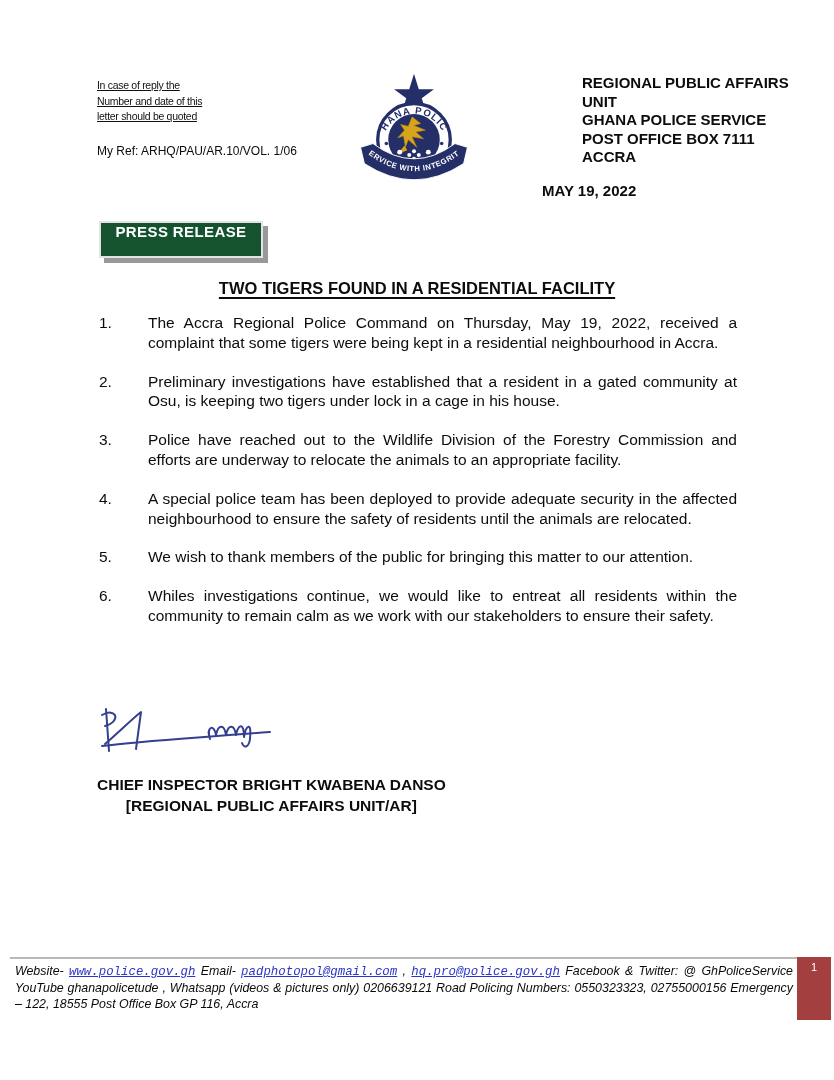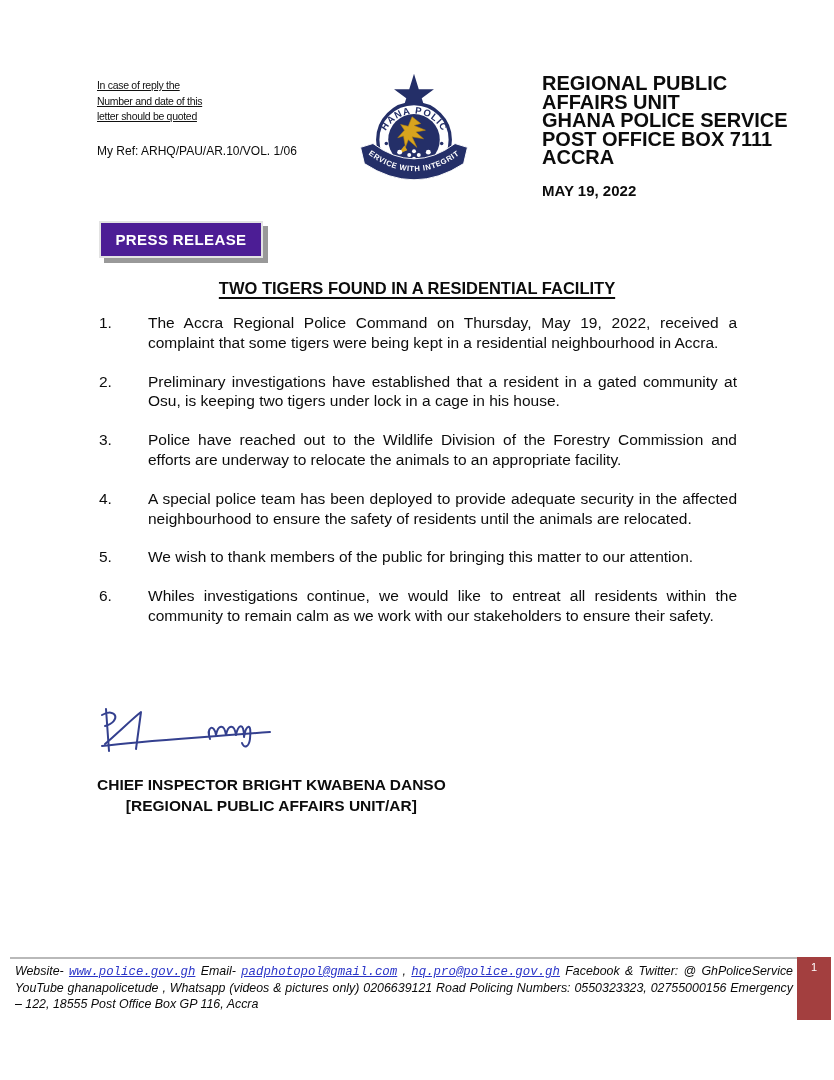--- a/index.html
+++ b/index.html
@@ -13,29 +13,29 @@
   .ref-block { position:absolute; left:97px; top:78px; width:215px; }
   .ref-line {
     display:block; font-size:10.5px; letter-spacing:-0.3px; line-height:15.5px;
     text-decoration:underline; color:#111;
   }
   .my-ref { font-size:12px; margin-top:18px; line-height:16px; }
 
   .logo-wrap { position:absolute; left:356px; top:71px; width:116px; height:126px; }
 
   .address-block { position:absolute; left:542px; top:74px; width:270px; font-weight:bold; }
-  .address-line { display:block; font-size:20px; line-height:18.5px; }
+  .address-line { display:block; font-size:15px; line-height:18.5px;margin-left:40px; }
   .date-line { font-size:15px; font-weight:bold; margin-top:15px; }
 
   
   .press-box {
     position:absolute; left:99px; top:221px; width:164px; height:37px;
-    background:#4c1d95; border:2px solid #e3e3e3;
+    background:#14532d; border:2px solid #e3e3e3;
     box-shadow:5px 5px 0 rgba(70,70,70,0.55);
-    display:flex; align-items:center; justify-content:center;
+    display:flex; align-items:flex-start; justify-content:center;
   }
   .press-box span { color:#ffffff; font-weight:bold; font-size:15px; letter-spacing:0.4px; }
 
   
   .doc-title {
     position:absolute; left:0; right:0; top:279px; text-align:center;
     font-weight:bold; font-size:16.5px;
     text-decoration:underline; text-decoration-thickness:2px; text-underline-offset:3px;
   }
 

